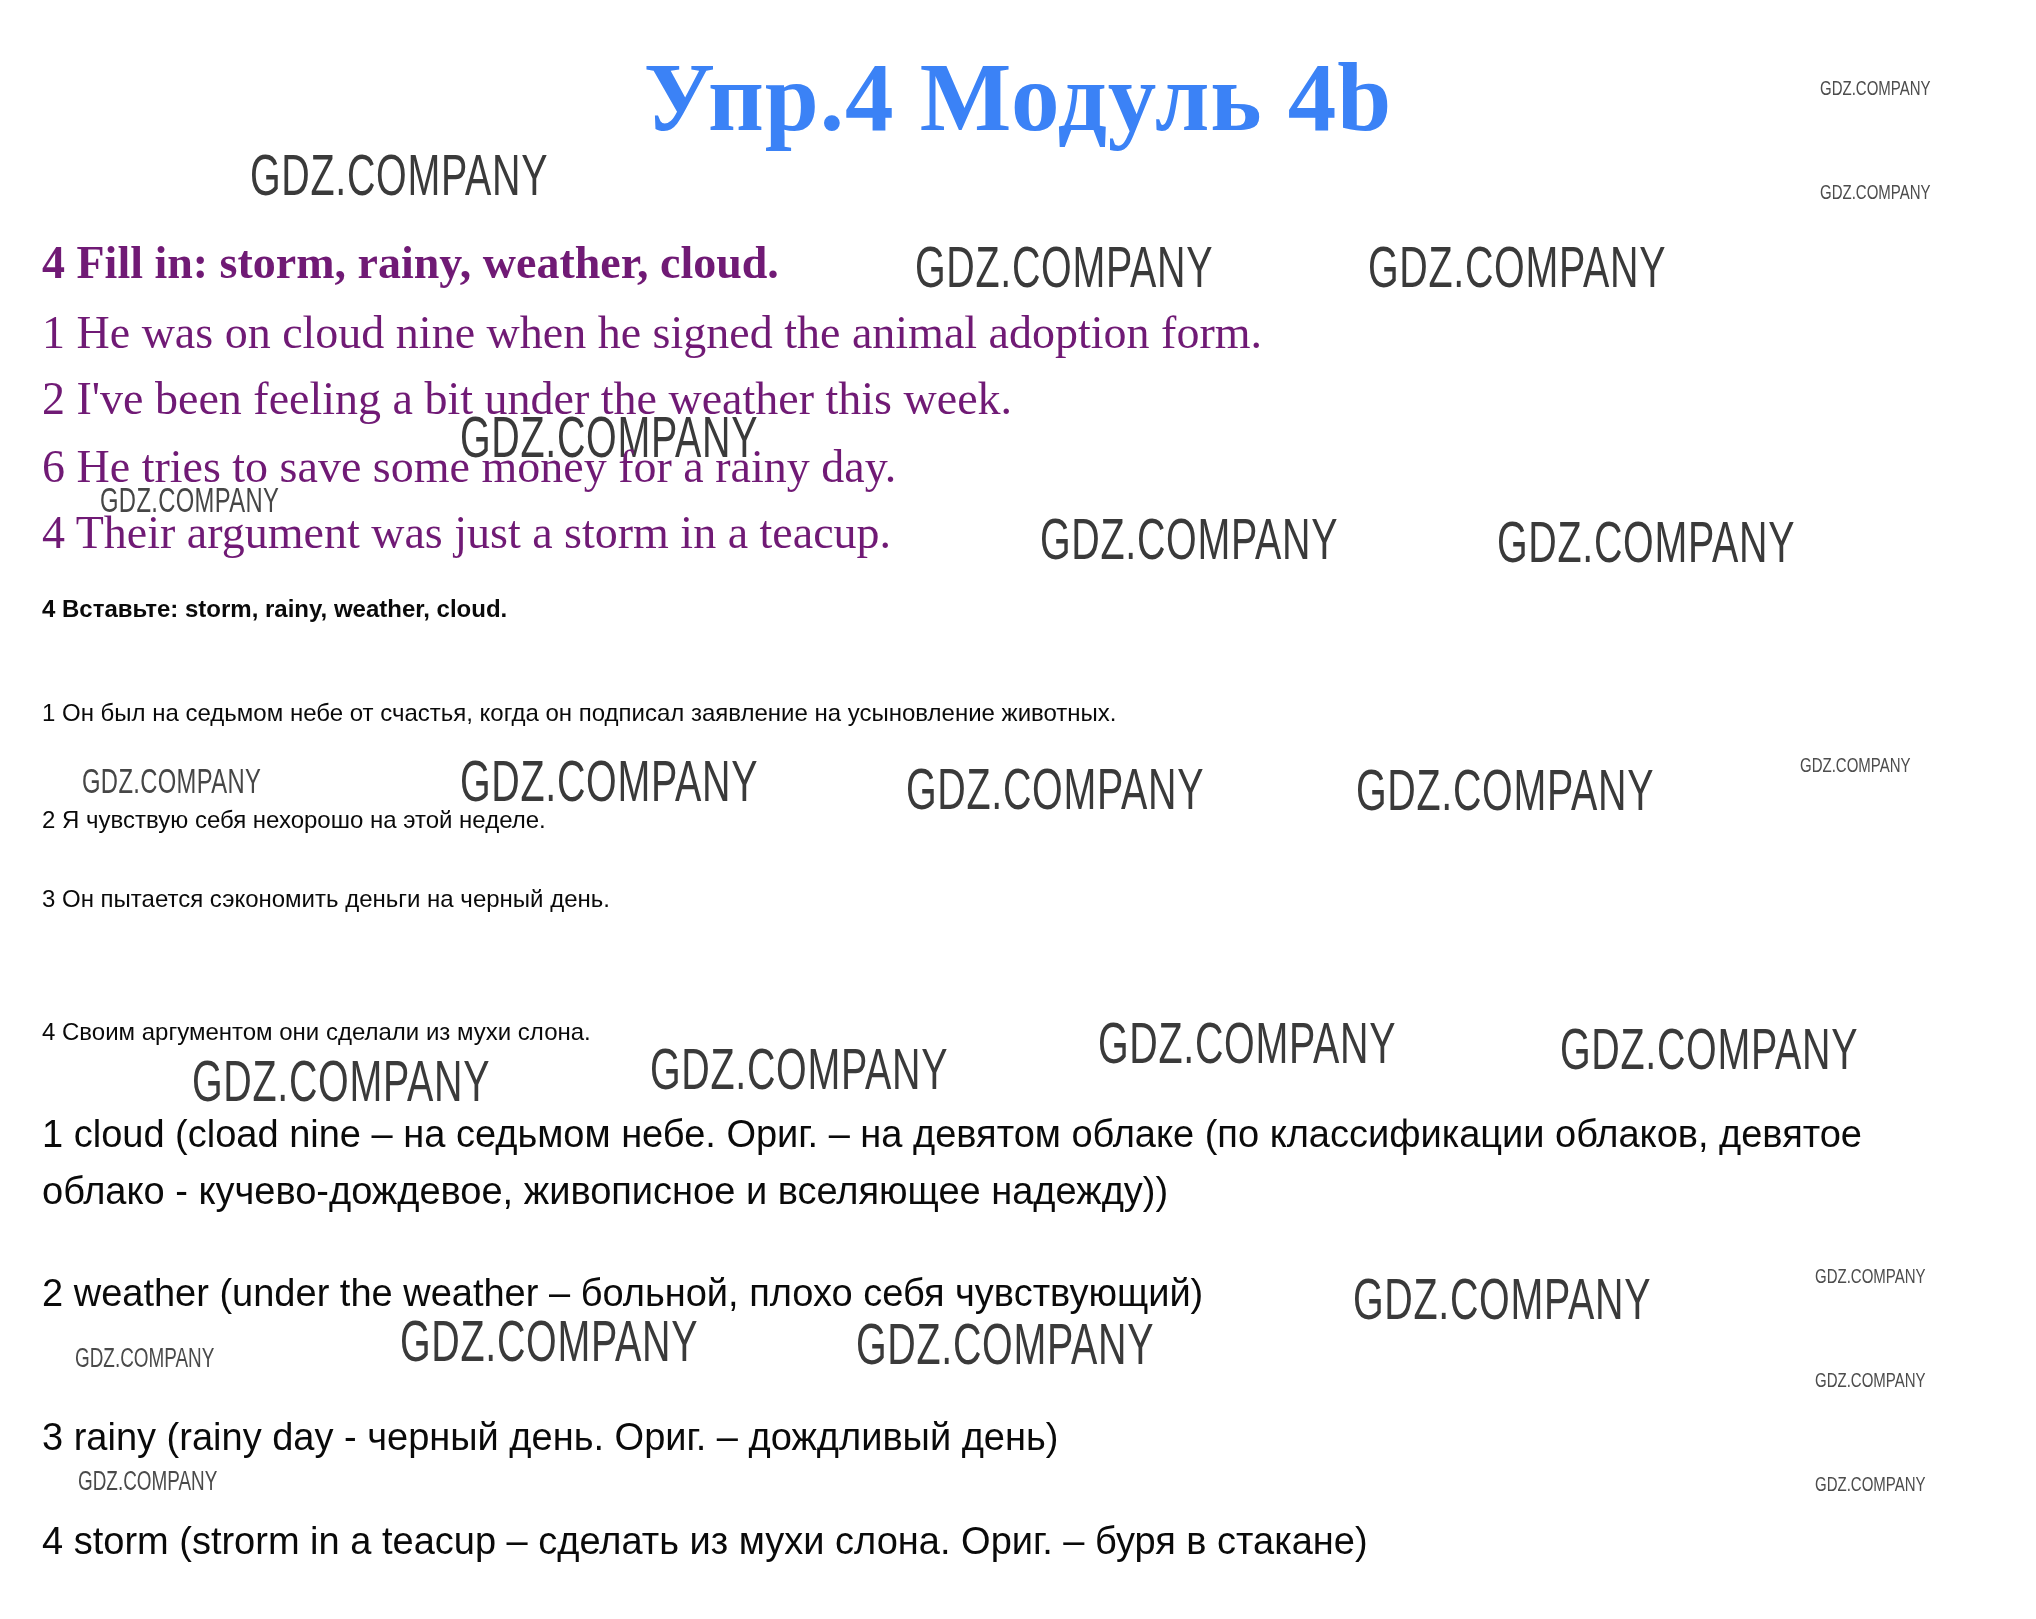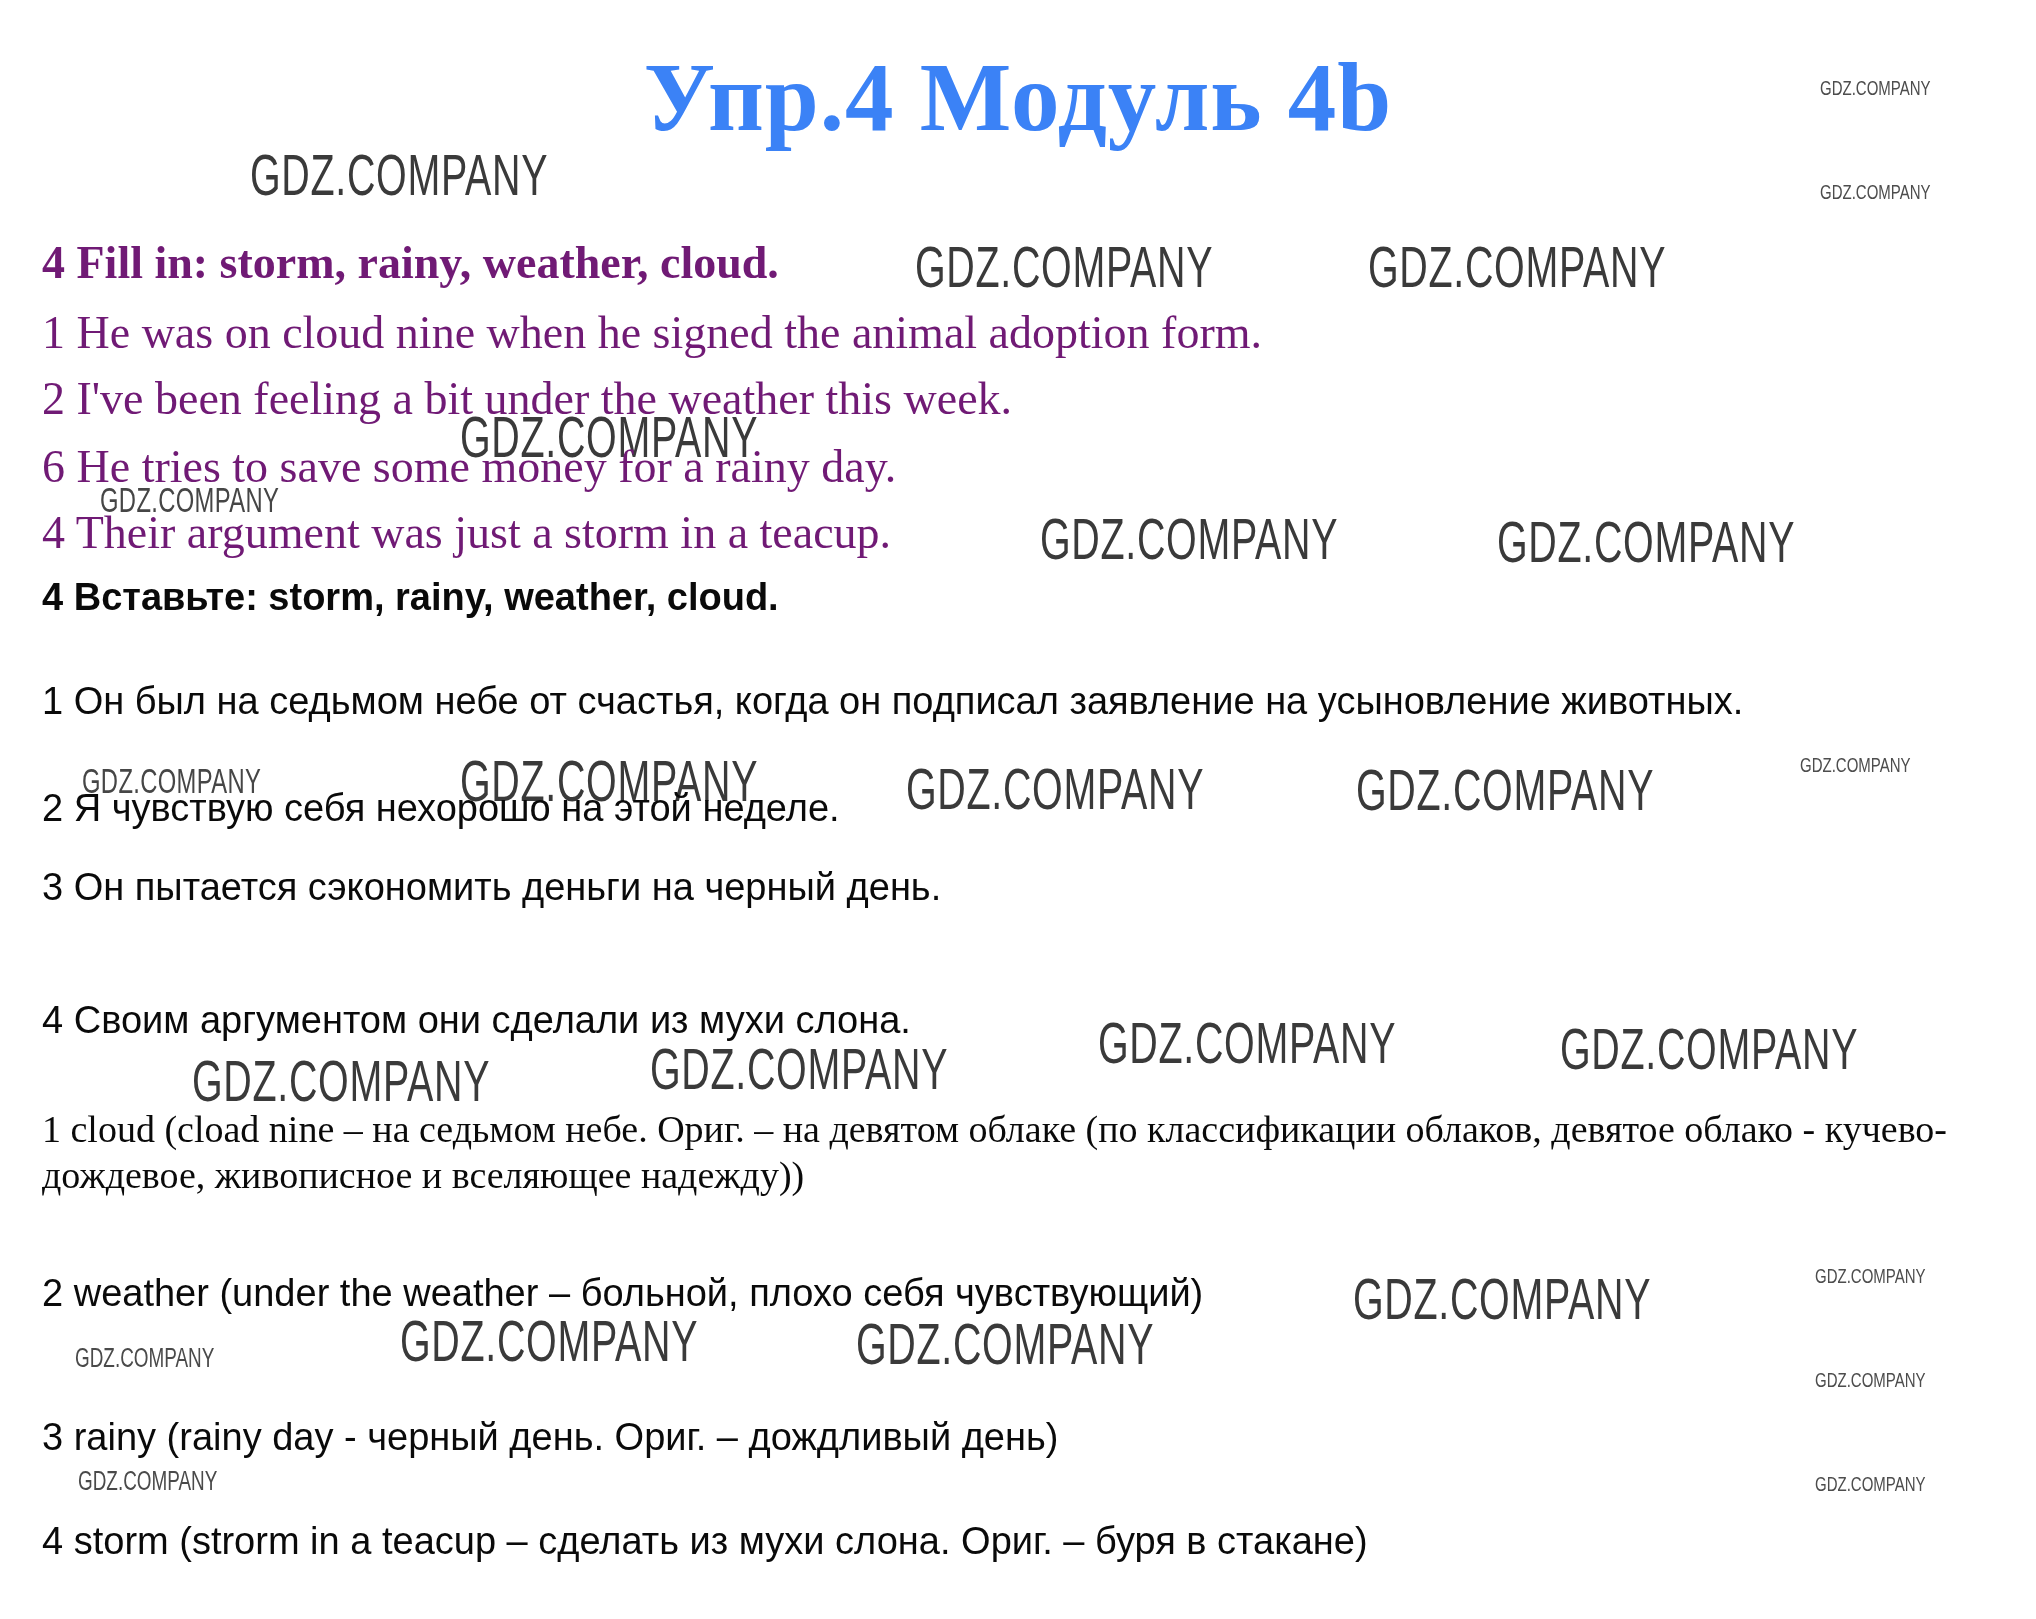--- a/index.html
+++ b/index.html
@@ -25,35 +25,35 @@
   .eng{
     left:42px;
     font-family:"Liberation Serif","DejaVu Serif",serif;
     font-size:46px;
     color:#701a75;
   }
   .eng.bold{font-weight:bold;}
   .rus{
     left:42px;
     font-family:"Liberation Sans","DejaVu Sans",sans-serif;
-    font-size:38px;
+    font-size:24px;
     color:#0a0a0a;
+    margin-top:19px;
   }
   .rus.bold{font-weight:bold;}
   .ans{
     left:42px;
     font-family:"Liberation Sans","DejaVu Sans",sans-serif;
     font-size:38px;
     color:#0a0a0a;
   }
   .ans.wrap{
     white-space:normal;
     width:1920px;
-    line-height:46px;
-    font-family:Liberation Serif, serif;
+    line-height:57px;
   }
   
   .wm{
     position:absolute;
     font-family:"Liberation Sans","DejaVu Sans",sans-serif;
     white-space:nowrap;
     line-height:1;
     transform-origin:0 0;
     pointer-events:none;
   }

